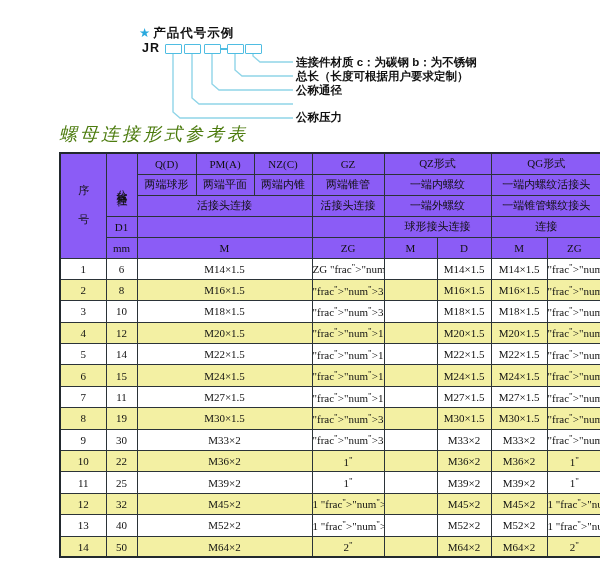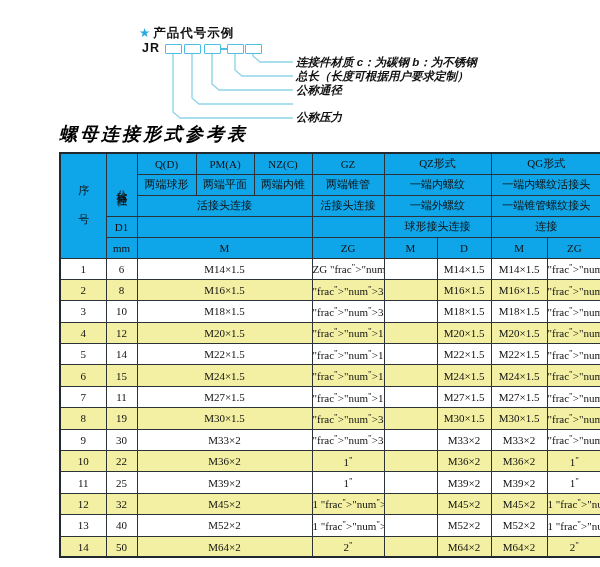--- a/index.html
+++ b/index.html
@@ -6,36 +6,36 @@
   #page{position:relative;width:600px;height:567px;background:#fff;overflow:hidden;
         font-family:"Liberation Sans",sans-serif;color:#111;margin-left:28px;}
 
   
   .diag-heading{position:absolute;left:111px;top:25px;font-size:12.5px;font-weight:bold;letter-spacing:1px;}
   .diag-heading .star{color:#29a9de;margin-right:2px;font-weight:normal;}
   .code-prefix{position:absolute;left:114px;top:41px;font-size:12.5px;font-weight:bold;letter-spacing:1px;}
   .code-box{position:absolute;top:44px;width:15px;height:8px;border:1.5px solid #4fbde2;background:#fff;border-radius:1px;}
   .code-dash{position:absolute;left:192px;top:48px;width:7px;height:2px;background:#4fbde2;}
   #leader-svg{position:absolute;left:0;top:0;width:600px;height:140px;}
-  .diag-label{position:absolute;left:268px;height:13px;line-height:13px;font-size:11.5px;font-weight:bold;white-space:nowrap;font-style:italic;}
+  .diag-label{position:absolute;left:268px;height:13px;line-height:13px;font-size:11.5px;font-weight:bold;white-space:nowrap;}
 
   
   .tbl-title{position:absolute;left:31px;top:122px;font-family:"DejaVu Serif","Liberation Serif",serif;
-             font-size:18px;font-weight:bold;font-style:italic;letter-spacing:3px;color:#000000;}
+             font-size:18px;font-weight:normal;font-style:italic;letter-spacing:3px;color:#4d7c0f;}
 
   
   table.ref{position:absolute;left:31px;top:152px;width:543px;height:405px;
             border-collapse:collapse;table-layout:fixed;
             font-family:"Liberation Serif",serif;font-size:11px;color:#111;}
   table.ref{border:2px solid #22292e;}
   table.ref th,table.ref td{border:1px solid #2b3338;padding:0;text-align:center;vertical-align:middle;
             font-weight:normal;overflow:hidden;white-space:nowrap;}
   thead tr{height:21px;}
   tbody tr{height:21.4px;}
-  thead th{background:#0ea5e9;}
+  thead th{background:#8b5cf6;}
   tbody td{background:#fff;}
   tbody tr.alt td{background:#f3f0a3;}
 
   .vtext{writing-mode:vertical-rl;text-orientation:upright;display:inline-block;}
   .seq .vtext{letter-spacing:30px;}
   .dn  .vtext{letter-spacing:2px;}
   .inch{font-size:9px;vertical-align:3px;}
 </style>
 </head>
 <body>

